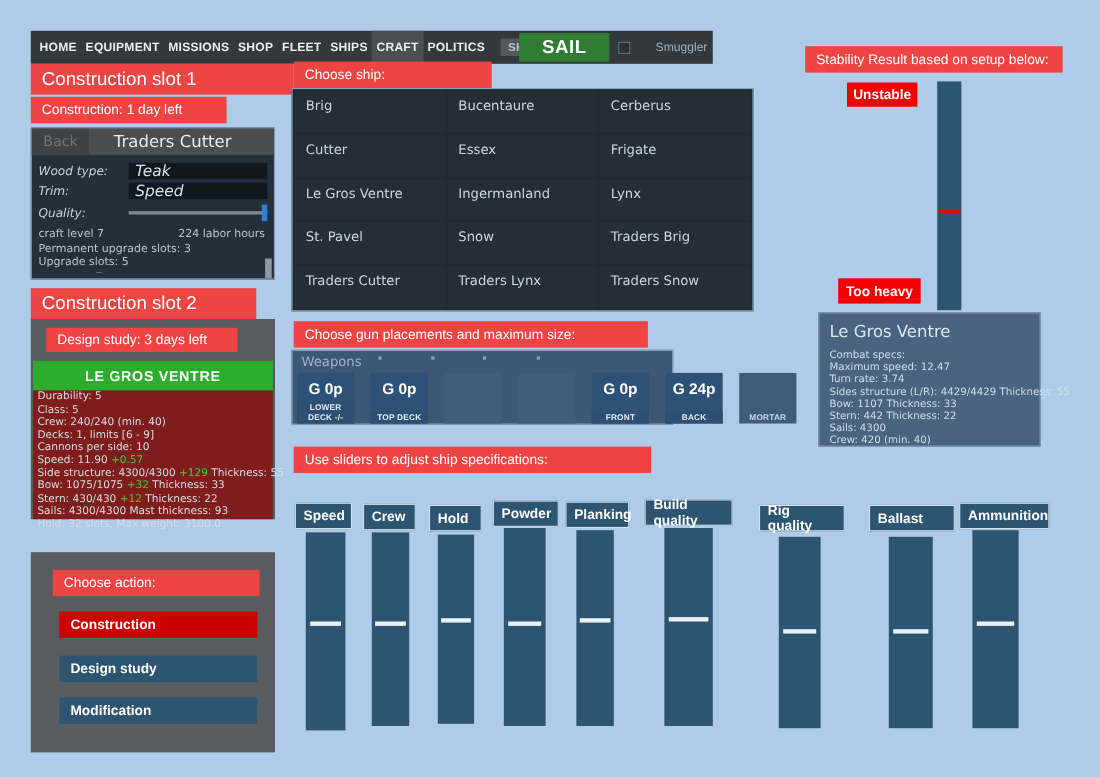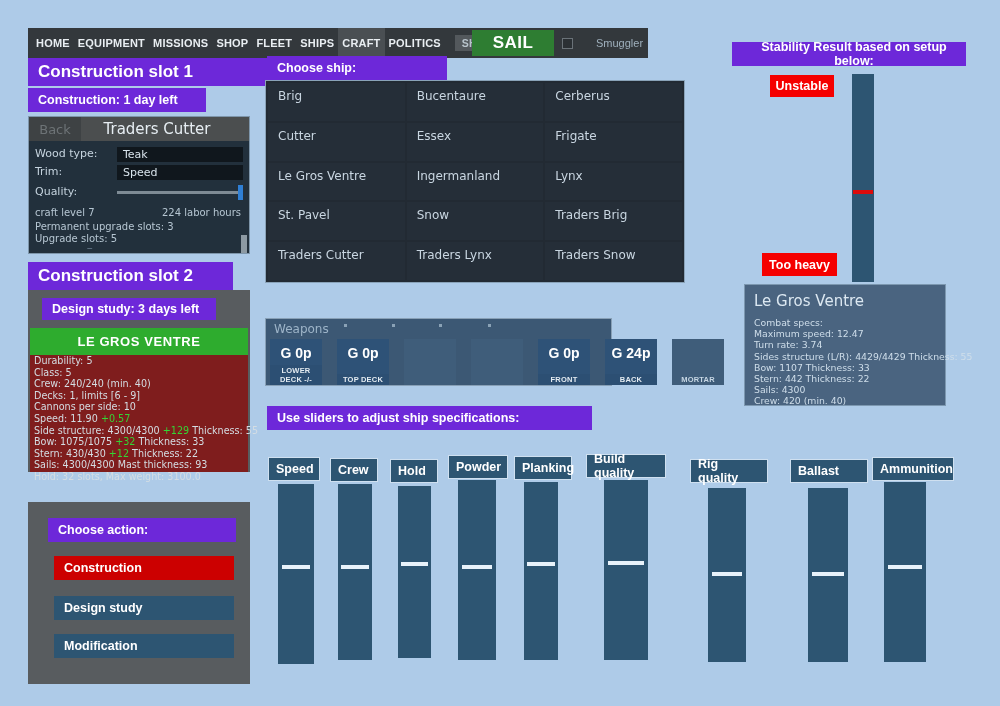--- a/index.html
+++ b/index.html
@@ -39,22 +39,22 @@
   }
   .smuggler-wrap {
     position: absolute; left: 534px; top: 2px; height: 26px;
     display: flex; align-items: center; gap: 23px;
   }
   .smuggler-box { width: 9px; height: 9px; background: #2b3034; border: 1px solid #6a7278; }
   .smuggler-label { color: #9fb0bd; font-size: 11px; }
 
   
   .hdr {
-    background: #6d28d9; color: #ffffff;
-    font-size: 13px; font-weight: bold;
+    background: #ef4444; color: #ffffff;
+    font-size: 13px; font-weight: normal;
     display: flex; align-items: center; padding-left: 10px; text-align: center;
   }
   .hdr.big { font-size: 17px; }
 
   
   .slot1-title { left: 28px; top: 58px; width: 239px; height: 28px; }
   .slot1-sub   { left: 28px; top: 88px; width: 178px; height: 24px; font-size: 12.5px; }
 
   .card-dark {
     background: #22303c; border: 1px solid #7e96ab;
@@ -68,25 +68,25 @@
     width: 52px; height: 100%; background: #3e4244; color: #6d7376;
     font-size: 13px; display: flex; align-items: center; justify-content: center;
     font-family: "DejaVu Sans", sans-serif;
   }
   .cutter-name {
     flex: 1; color: #e6edf2; font-size: 15px; text-align: center;
     font-family: "DejaVu Sans", sans-serif; padding-right: 16px;
   }
   .row-field {
     position: absolute; left: 0; width: 100%; height: 17px;
-    display: flex; align-items: flex-start;
+    display: flex; align-items: center; font-style: italic;
   }
   .rf-label { width: 82px; padding-left: 6px; color: #c5d3de; font-size: 11px;
               font-family: "DejaVu Sans", sans-serif; }
-  .rf-value { flex: 1; background: #10171d; color: #d7e2ea; font-size: 11px;
+  .rf-value { flex: 1; background: #10171d; color: #d7e2ea; font-size: 14px;
               height: 15px; display: flex; align-items: center; padding-left: 6px;
               margin-right: 6px; font-family: "DejaVu Sans", sans-serif; }
   .rf-slider { flex: 1; height: 15px; margin-right: 6px; position: relative; display:flex; align-items:center;}
   .rf-track { width: 100%; height: 3px; background: #7e8b95; }
   .rf-knob { position: absolute; right: 0; top: 0px; width: 5px; height: 15px; background: #2f7fd4; }
 
   .meta-line { position: absolute; color: #b6c6d2; font-size: 10px;
                font-family: "DejaVu Sans", sans-serif; }
   .scrollbar-v { position: absolute; right: 2px; width: 6px; background: #8d9aa3; }
   .dash-mark { position:absolute; color:#6f8294; font-size:10px; }
@@ -287,20 +287,21 @@
       <div class="ship-cell">Ingermanland</div>
       <div class="ship-cell">Lynx</div>
       <div class="ship-cell">St. Pavel</div>
       <div class="ship-cell">Snow</div>
       <div class="ship-cell">Traders Brig</div>
       <div class="ship-cell">Traders Cutter</div>
       <div class="ship-cell">Traders Lynx</div>
       <div class="ship-cell">Traders Snow</div>
     </div>
 
+  <div class="abs hdr gun-hdr">Choose gun placements and maximum size:</div>
   <div class="abs gun-panel">
     <div class="gun-title">Weapons</div>
     <div class="gun-ticks">
       <span class="gun-tick" style="left:78px"></span>
       <span class="gun-tick" style="left:126px"></span>
       <span class="gun-tick" style="left:173px"></span>
       <span class="gun-tick" style="left:222px"></span>
     </div>
     <div class="gun-slots" id="gun-slots">
         <div class="gun-slot filled">

